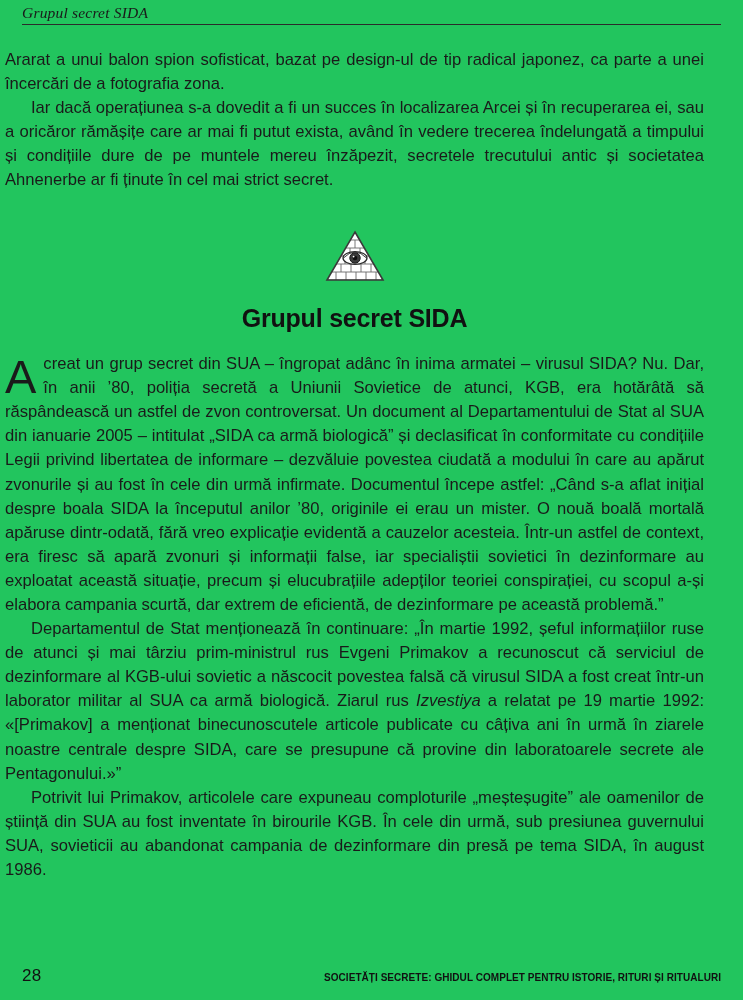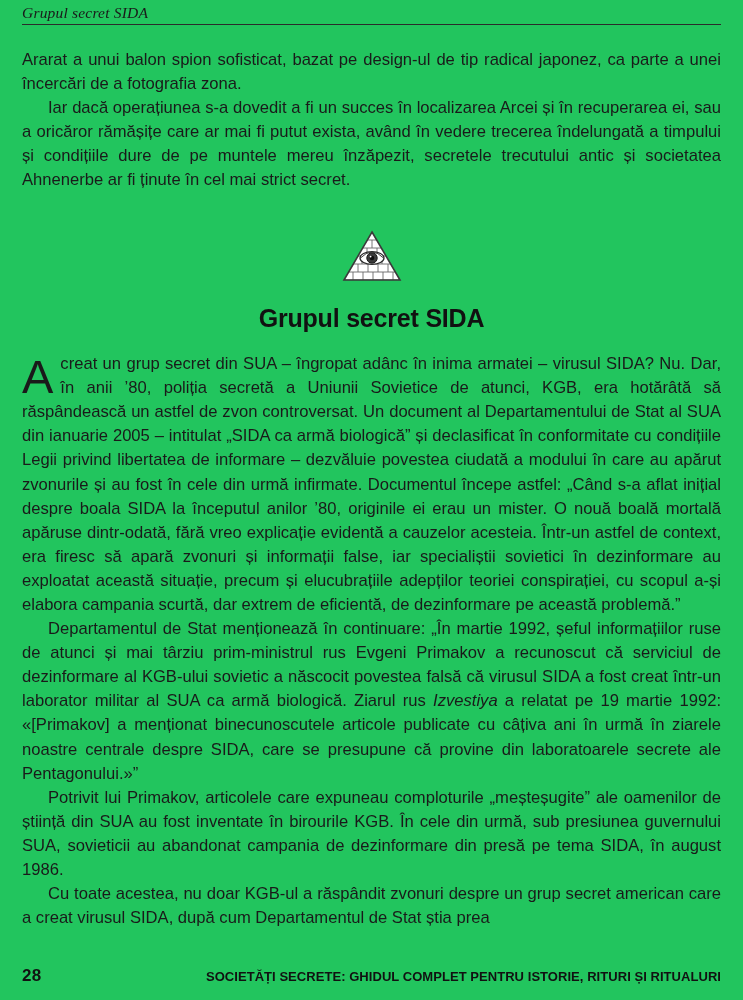--- a/index.html
+++ b/index.html
@@ -39,21 +39,21 @@
   .header-rule {
     margin-top: 2px;
     width: 699px;
     height: 0;
     border-top: 1.3px solid #2b2b2b;
   }
 
   
   .content {
     position: absolute;
-    left: 22px;
+    left: 5px;
     top: 48px;
     width: 699px;
   }
   p.body {
     margin: 0;
     font-size: 16.6px;
     line-height: 24.1px;
     text-align: justify;
     text-justify: inter-word;
     hyphens: manual;
@@ -111,27 +111,27 @@
     position: absolute;
     left: 22px;
     bottom: 14px;
     width: 699px;
     display: flex;
     align-items: baseline;
     justify-content: space-between;
   }
   .folio {
     font-size: 17px;
-    font-weight: bold;
+    font-weight: normal;
     color: #111111;
     letter-spacing: 0.3px;
     text-align: right;
   }
   .footer-title {
-    font-size: 13px;
+    font-size: 10px;
     font-weight: bold;
     letter-spacing: 0.05px;
     color: #111111;
     white-space: nowrap;
     text-align: right;
   }
 </style>
 </head>
 <body>
 
@@ -209,21 +209,20 @@
     </div>
 
     <h1 class="chapter-title">Grupul secret SIDA</h1>
 
     <p class="body dropcap-para"><span class="dropcap">A</span><span> creat un grup secret din SUA – îngropat adânc în inima armatei – virusul SIDA? Nu. Dar, în anii ’80, poliția secretă a Uniunii Sovietice de atunci, KGB, era hotărâtă să răspândească un astfel de zvon controversat. Un document al Departamentului de Stat al SUA din ianuarie 2005 – intitulat „SIDA ca armă biologică” și declasificat în conformitate cu condițiile Legii privind libertatea de informare – dezvăluie povestea ciudată a modului în care au apărut zvonurile și au fost în cele din urmă infirmate. Documentul începe astfel: „Când s-a aflat inițial despre boala SIDA la începutul anilor ’80, originile ei erau un mister. O nouă boală mortală apăruse dintr-odată, fără vreo explicație evidentă a cauzelor acesteia. Într-un astfel de context, era firesc să apară zvonuri și informații false, iar specialiștii sovietici în dezinformare au exploatat această situație, precum și elucubrațiile adepților teoriei conspirației, cu scopul a-și elabora campania scurtă, dar extrem de eficientă, de dezinformare pe această problemă.”</span></p>
 
     <p class="body indent"><span>Departamentul de Stat menționează în continuare: „În martie 1992, șeful informațiilor ruse de atunci și mai târziu prim-ministrul rus Evgeni Primakov a recunoscut că serviciul de dezinformare al KGB-ului sovietic a născocit povestea falsă că virusul SIDA a fost creat într-un laborator militar al SUA ca armă biologică. Ziarul rus </span><em class="title-italic">Izvestiya</em><span> a relatat pe 19 martie 1992: «[Primakov] a menționat binecunoscutele articole publicate cu câțiva ani în urmă în ziarele noastre centrale despre SIDA, care se presupune că provine din laboratoarele secrete ale Pentagonului.»”</span></p>
 
     <p class="body indent">Potrivit lui Primakov, articolele care expuneau comploturile „meșteșugite” ale oamenilor de știință din SUA au fost inventate în birourile KGB. În cele din urmă, sub presiunea guvernului SUA, sovieticii au abandonat campania de dezinformare din presă pe tema SIDA, în august 1986.</p>
 
-    <p class="body indent">Cu toate acestea, nu doar KGB-ul a răspândit zvonuri despre un grup secret american care a creat virusul SIDA, după cum Departamentul de Stat știa prea</p>
   </div>
 
   <div class="footer">
     <div class="folio">28</div>
     <div class="footer-title">SOCIETĂȚI SECRETE: GHIDUL COMPLET PENTRU ISTORIE, RITURI ȘI RITUALURI</div>
   </div>
 
 </div>
 
 </body></html>

